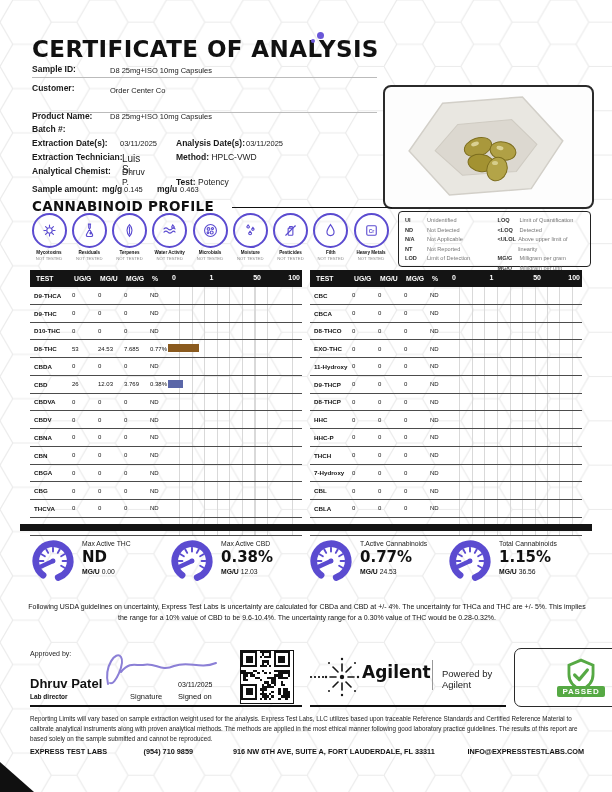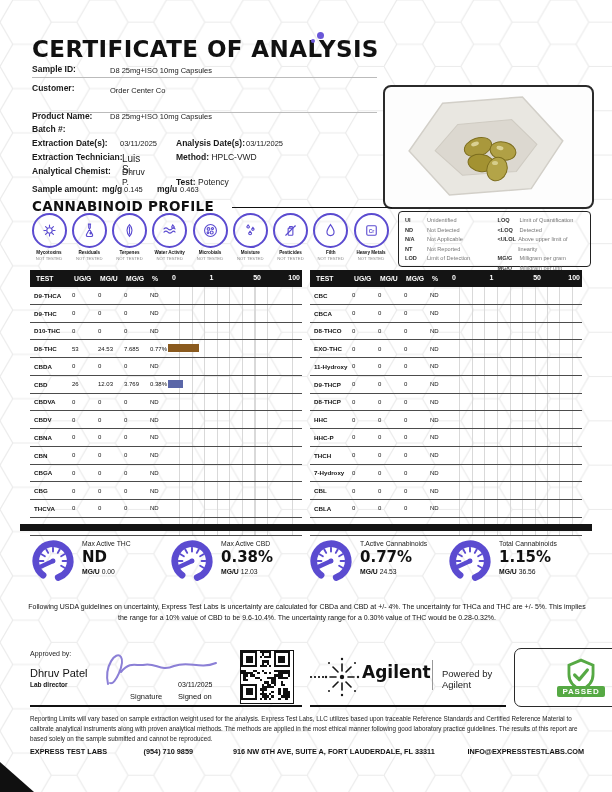--- a/index.html
+++ b/index.html
@@ -77,21 +77,21 @@
   .gvalue{font-size:15px;font-weight:800;margin-top:1px;font-family:"DejaVu Sans", sans-serif;}
   .gunit{font-size:6.8px;margin-top:2px;}
   .gunit b{font-weight:800;}
 
   .uncertainty{position:absolute;left:28px;top:601px;width:558px;font-size:7px;line-height:1.6;
                text-align:center;color:#111;}
 
   
   .sigzone{position:absolute;left:30px;top:650px;width:272px;height:55px;border-bottom:2px solid #111;}
   .approved{font-size:7px;color:#222;}
-  .signame{font-size:11px;font-weight:400;margin-top:10px;}
+  .signame{font-size:13px;font-weight:700;margin-top:19px;}
   .sigrole{font-size:6.5px;font-weight:800;margin-top:2px;}
   .sigscript{position:absolute;left:68px;top:-4px;}
   .siglab{position:absolute;left:100px;top:42px;font-size:7.5px;color:#222;}
   .sigdate{position:absolute;left:148px;top:31px;font-size:7px;}
   .signedon{position:absolute;left:148px;top:42px;font-size:7.5px;}
   .qr{position:absolute;left:210px;top:0px;width:52px;height:52px;border:1.5px solid #111;background:#fff;}
 
   .agzone{position:absolute;left:310px;top:650px;width:196px;height:55px;border-bottom:2px solid #111;}
   .agdots{position:absolute;left:0px;top:26px;width:14px;border-top:2px dotted #333;}
   .agstar{position:absolute;left:12px;top:4px;}

